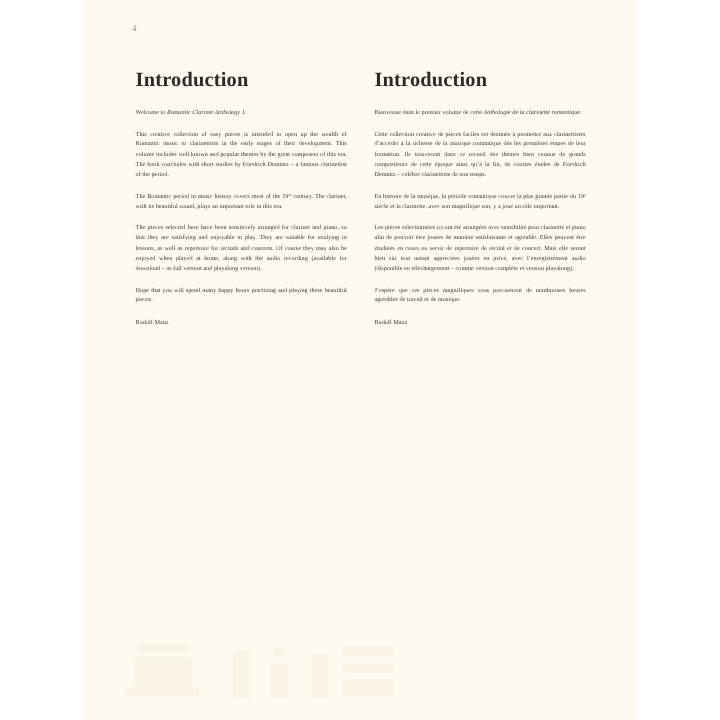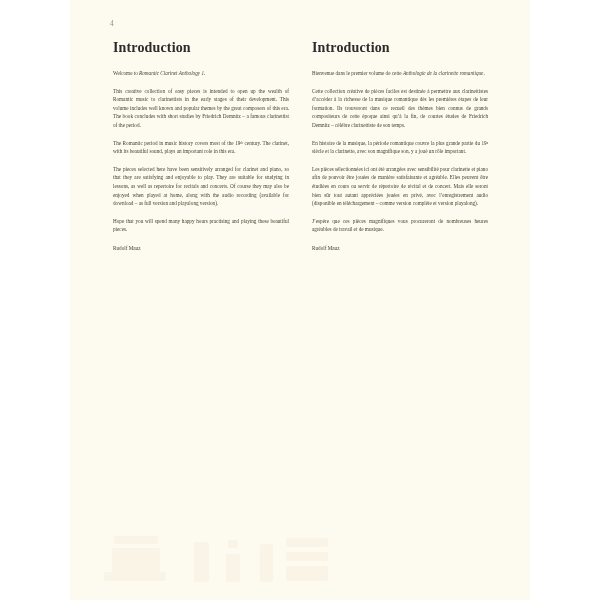--- a/index.html
+++ b/index.html
@@ -55,25 +55,25 @@
 
   .column {
     position: absolute;
     top: 40px;
     width: 176px;
   }
   #column-en { left: 43px; }
   #column-fr { left: 242px; }
 
   .col-heading {
-    font-size: 14px;
+    font-size: 17px;
     font-weight: bold;
     color: #2b2b2b;
     letter-spacing: 0.15px;
-    margin: 0 0 13px 0;
+    margin: 17px 0 13px 0;
   }
 
   .greeting {
     font-size: 5.2px;
     line-height: 8.6px;
     color: #4a4334;
     font-style: normal;
     margin: 0 0 9px 0;
     text-align: justify;
   }

